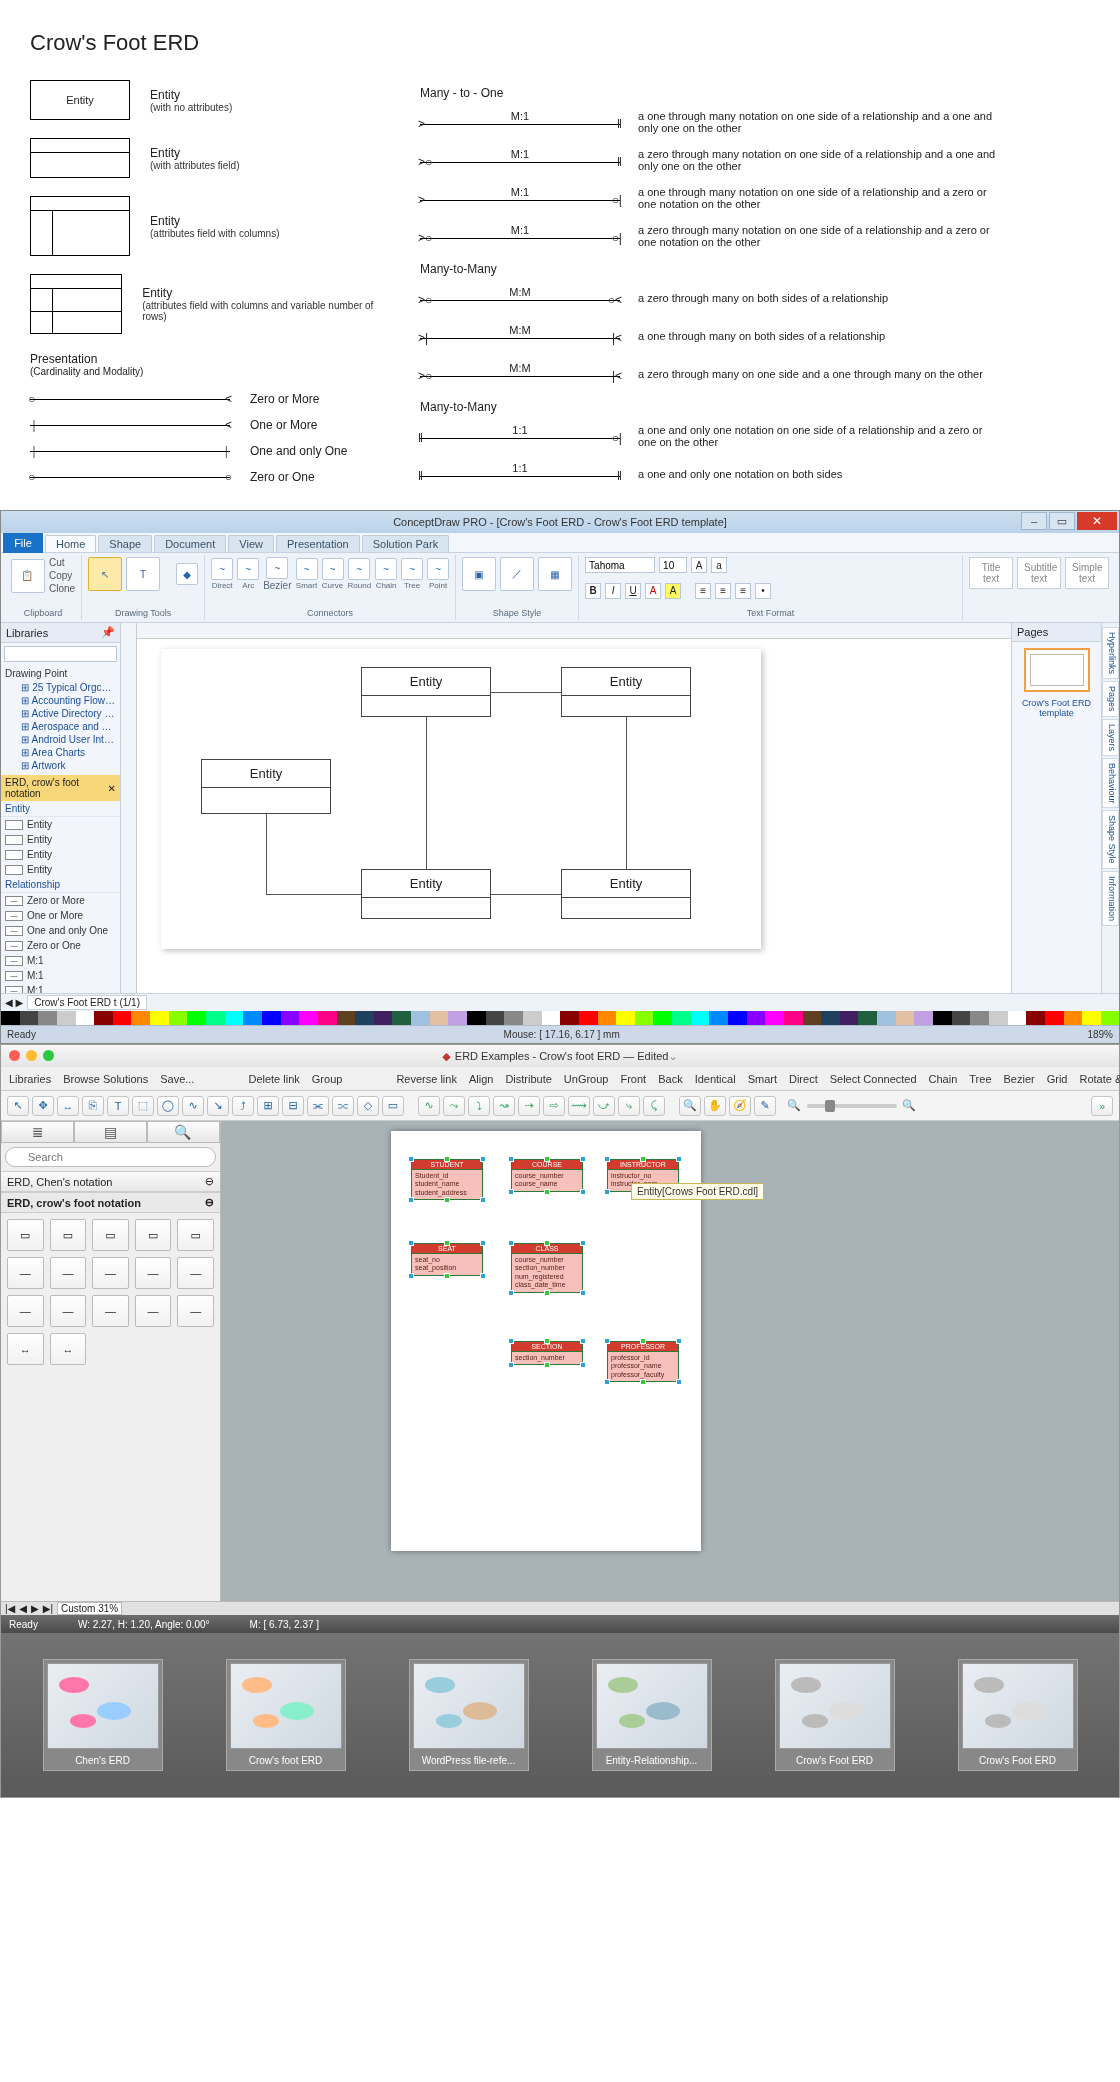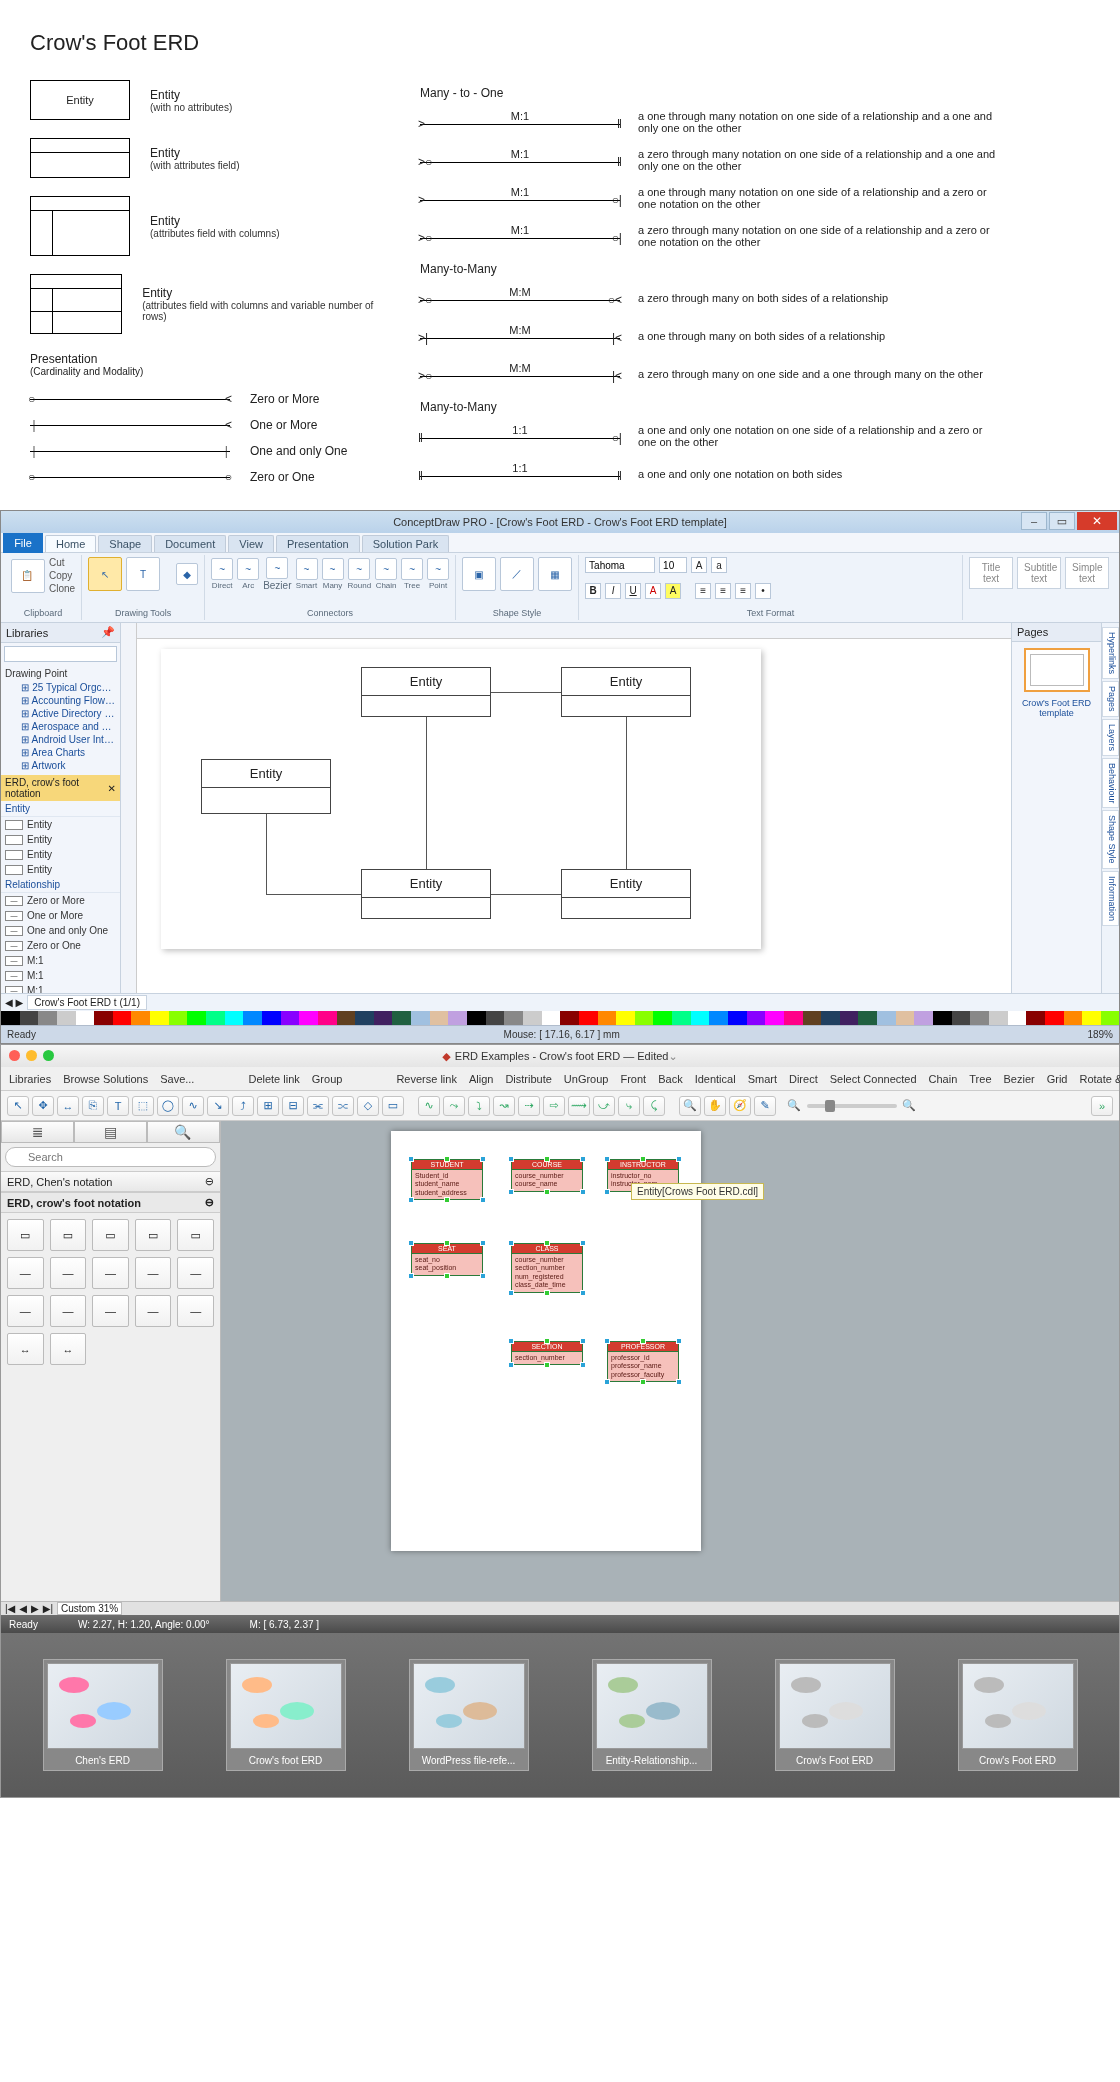--- a/index.html
+++ b/index.html
@@ -393,21 +393,21 @@
           <div style="display:flex;flex-direction:column;align-items:center;gap:1px">
      <div class="ricon">~</div>
      <div style="font-size:10px;color:#5a6a7a">Bezier</div>
           </div>
           <div style="display:flex;flex-direction:column;align-items:center;gap:1px">
      <div class="ricon">~</div>
      <div style="font-size:8px;color:#5a6a7a">Smart</div>
           </div>
           <div style="display:flex;flex-direction:column;align-items:center;gap:1px">
      <div class="ricon">~</div>
-     <div style="font-size:8px;color:#5a6a7a">Many</div>
+     <div style="font-size:8px;color:#5a6a7a">Curve</div>
           </div>
           <div style="display:flex;flex-direction:column;align-items:center;gap:1px">
      <div class="ricon">~</div>
      <div style="font-size:8px;color:#5a6a7a">Round</div>
           </div>
           <div style="display:flex;flex-direction:column;align-items:center;gap:1px">
      <div class="ricon">~</div>
      <div style="font-size:8px;color:#5a6a7a">Chain</div>
           </div>
           <div style="display:flex;flex-direction:column;align-items:center;gap:1px">

